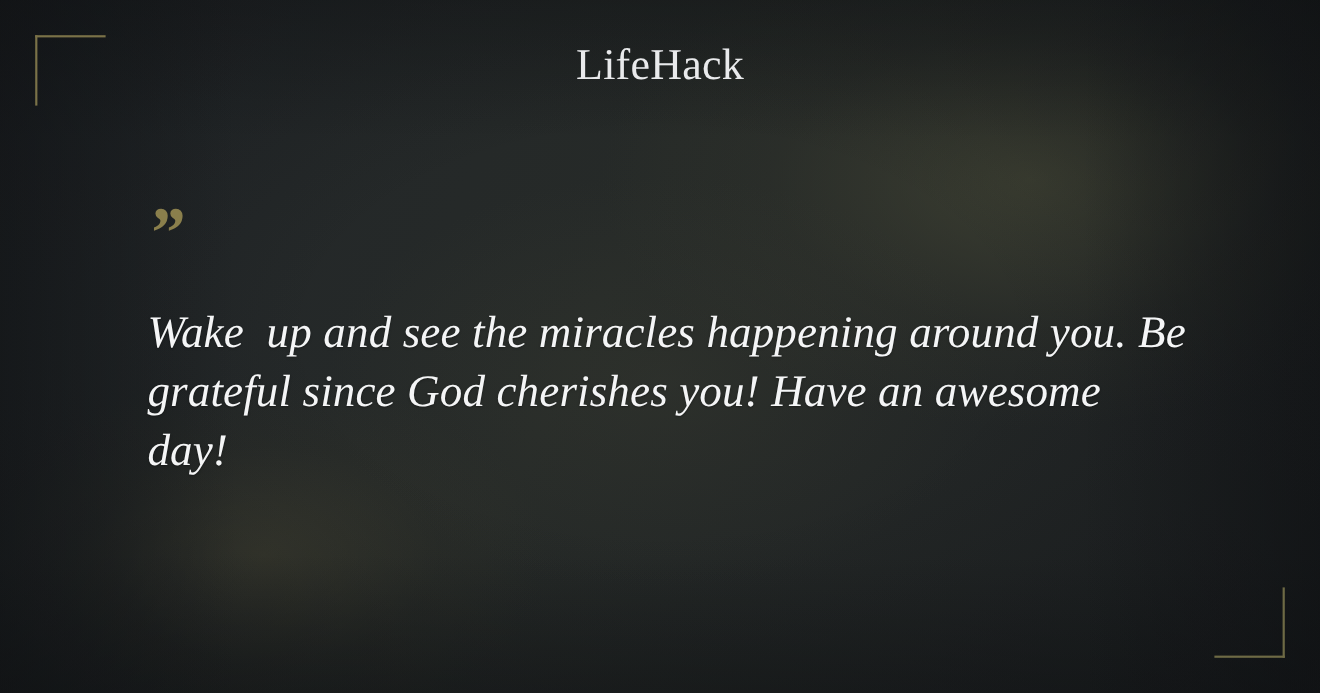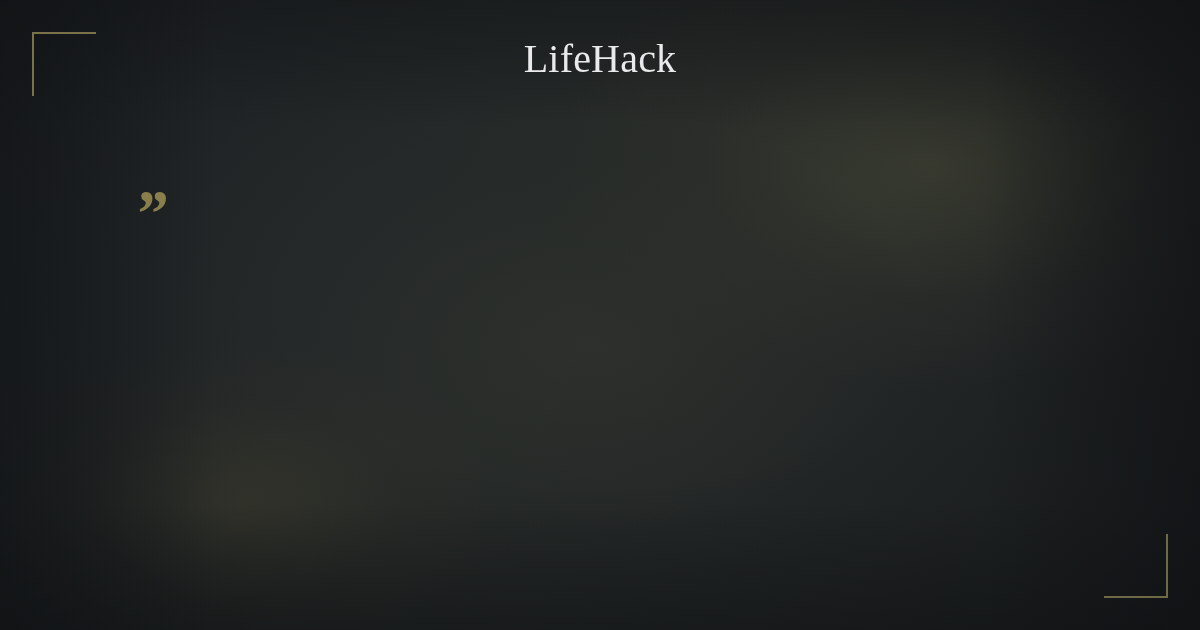--- a/index.html
+++ b/index.html
@@ -126,15 +126,16 @@
   <div class="bg-glow-c"></div>
   <div class="bg-vignette"></div>
 
   <div class="corner corner-tl"></div>
   <div class="corner corner-br"></div>
 
   <div class="logo">LifeHack</div>
 
   <div class="quote-block">
     <span class="quote-mark">”</span>
+    <div class="quote-text">Wake  up and see the miracles happening around you. Be grateful since God cherishes you! Have an awesome day!</div>
   </div>
 
 </div>
 
 </body></html>

